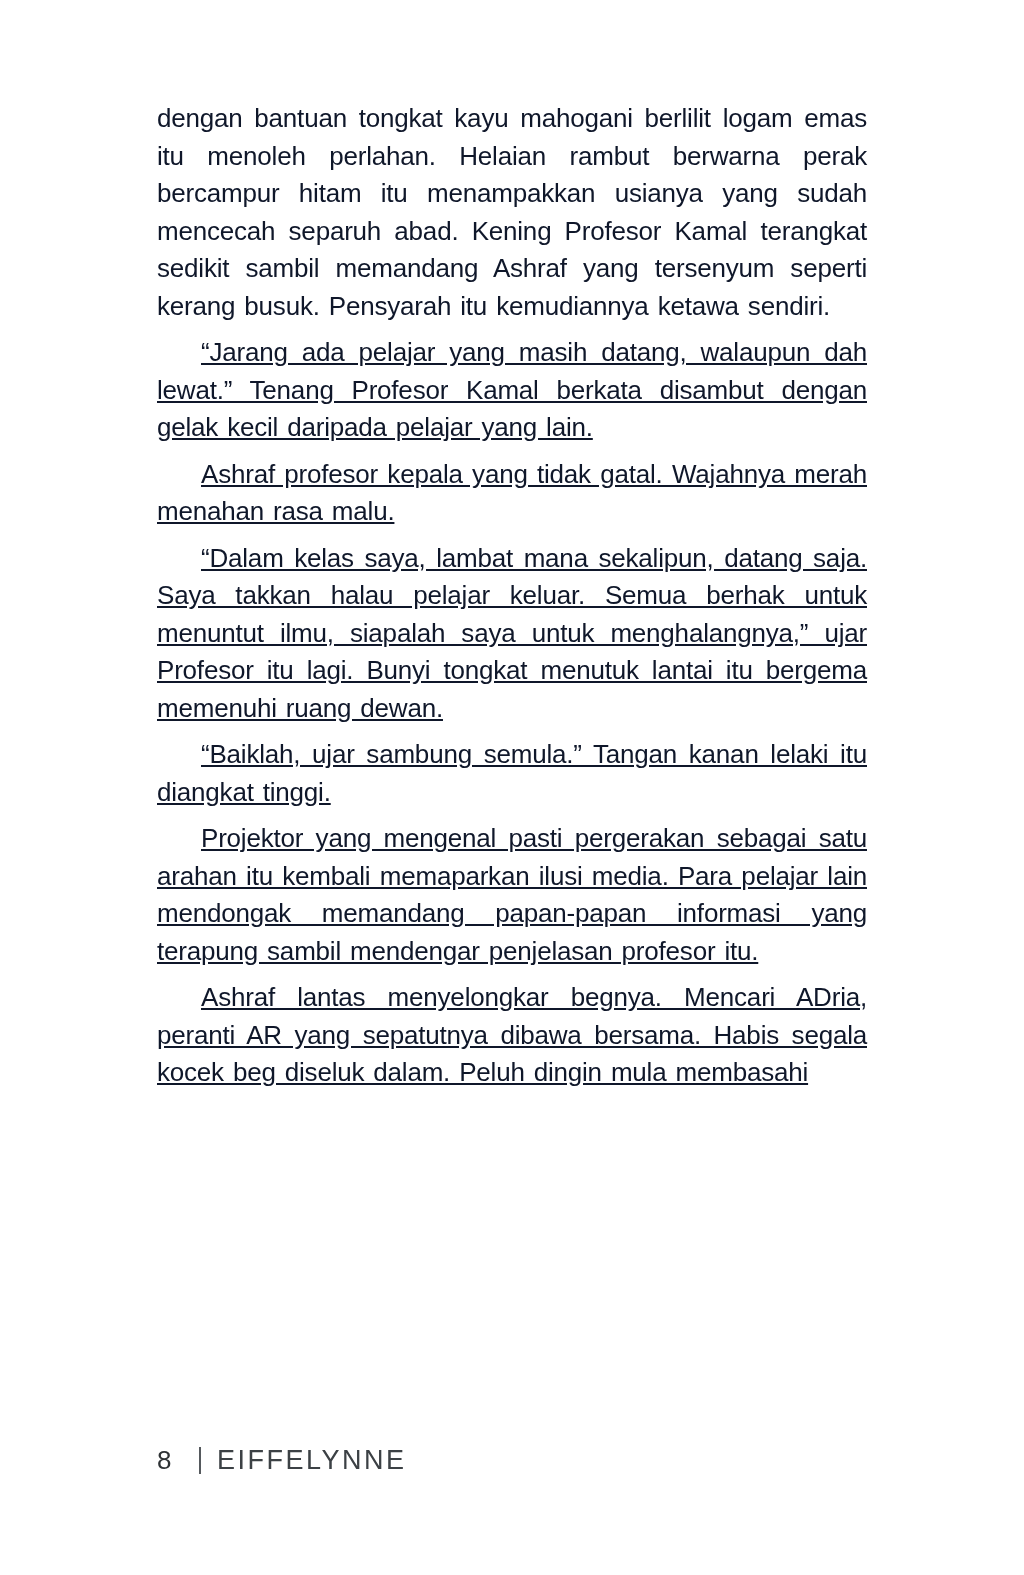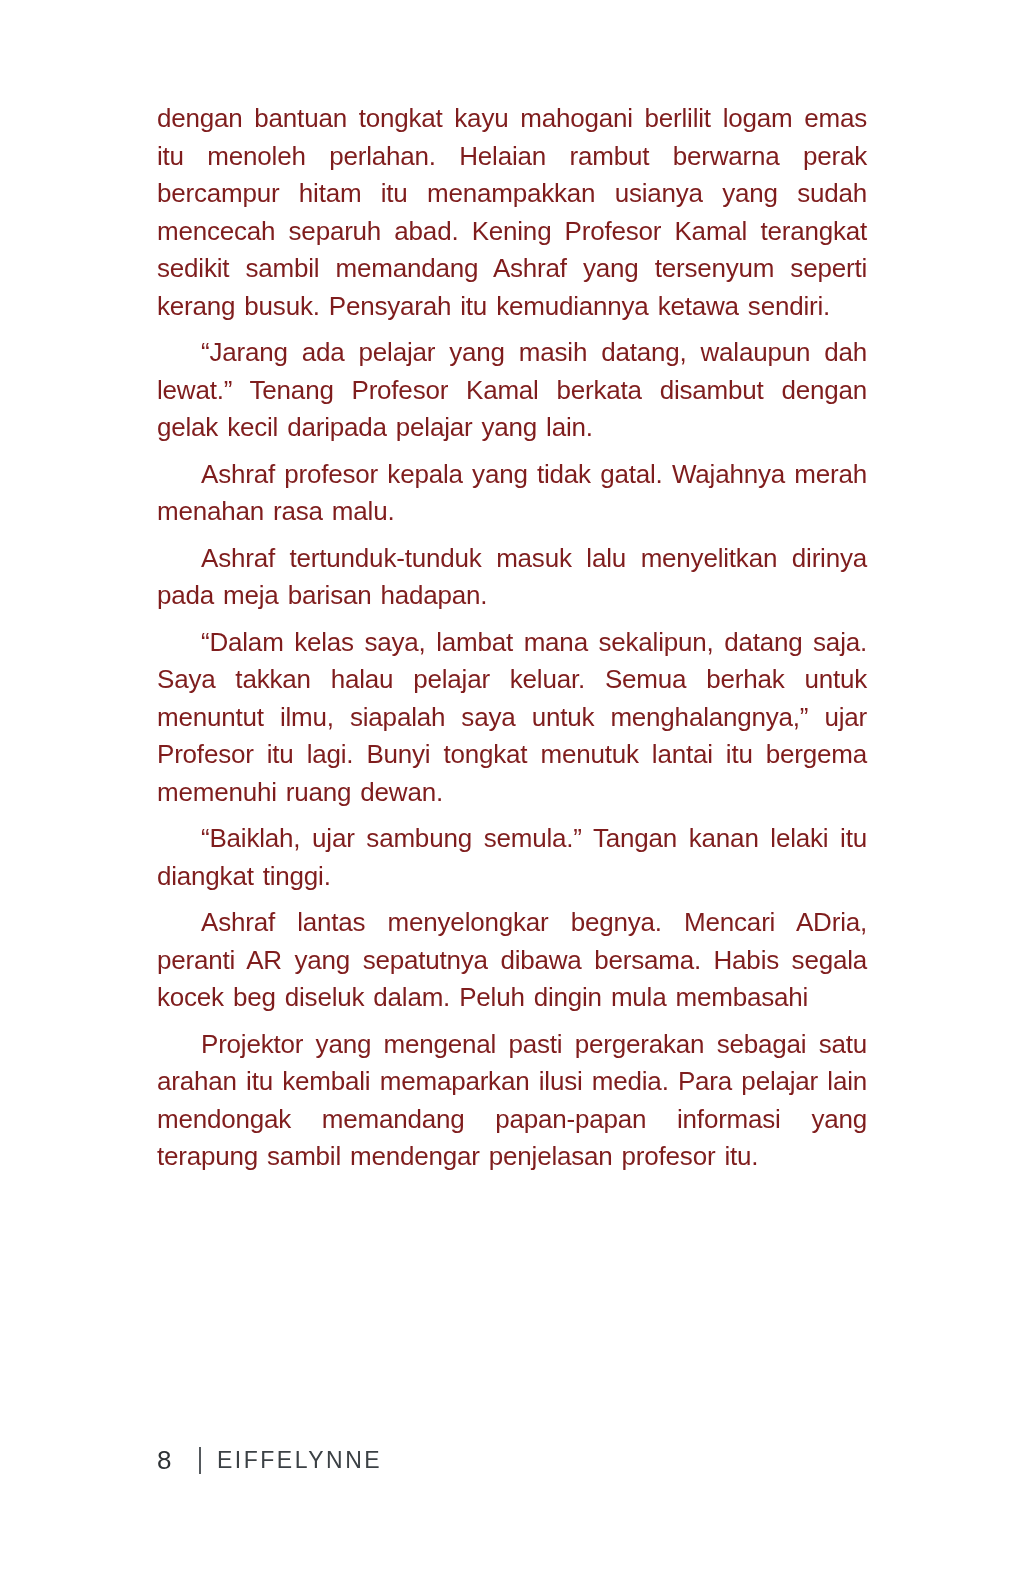--- a/index.html
+++ b/index.html
@@ -24,24 +24,25 @@
   }
   .text-block p {
     margin: 0 0 9px 0;
     font-size: 26px;
     line-height: 37.5px;
     font-weight: 400;
     letter-spacing: -0.2px;
     word-spacing: 2px;
     text-align: justify;
     text-justify: inter-word;
-    color: #7f1d1d;
+    color: #0f172a;
   }
   .text-block p.indent {
     text-indent: 44px;
+    text-decoration: underline;
   }
   .footer {
     position: absolute;
     left: 157px;
     top: 1445px;
     display: flex;
     align-items: center;
     color: #393d41;
   }
   .footer .page-number {
@@ -49,40 +50,39 @@
     color: #2e3235;
     min-width: 34px;
   }
   .footer .divider {
     width: 2px;
     height: 27px;
     background: #55595d;
     margin: 0 16px 0 8px;
   }
   .footer .book-title {
-    font-size: 23px;
+    font-size: 27px;
     letter-spacing: 2.5px;
     color: #3c4145;
   }
 </style>
 </head>
 <body>
 
 <main class="page">
 
   <section class="text-block">
 
   <p>dengan bantuan tongkat kayu mahogani berlilit logam emas itu menoleh perlahan. Helaian rambut berwarna perak bercampur hitam itu menampakkan usianya yang sudah mencecah separuh abad. Kening Profesor Kamal terangkat sedikit sambil memandang Ashraf yang tersenyum seperti kerang busuk. Pensyarah itu kemudiannya ketawa sendiri.</p>
       <p class="indent">“Jarang ada pelajar yang masih datang, walaupun dah lewat.” Tenang Profesor Kamal berkata disambut dengan gelak kecil daripada pelajar yang lain.</p>
       <p class="indent">Ashraf profesor kepala yang tidak gatal. Wajahnya merah menahan rasa malu.</p>
-      <p class="indent">Ashraf tertunduk-tunduk masuk lalu menyelitkan dirinya pada meja barisan hadapan.</p>
       <p class="indent">“Dalam kelas saya, lambat mana sekalipun, datang saja. Saya takkan halau pelajar keluar. Semua berhak untuk menuntut ilmu, siapalah saya untuk menghalangnya,” ujar Profesor itu lagi. Bunyi tongkat menutuk lantai itu bergema memenuhi ruang dewan.</p>
       <p class="indent">“Baiklah, ujar sambung semula.” Tangan kanan lelaki itu diangkat tinggi.</p>
+      <p class="indent">Projektor yang mengenal pasti pergerakan sebagai satu arahan itu kembali memaparkan ilusi media. Para pelajar lain mendongak memandang papan-papan informasi yang terapung sambil mendengar penjelasan profesor itu.</p>
       <p class="indent">Ashraf lantas menyelongkar begnya. Mencari ADria, peranti AR yang sepatutnya dibawa bersama. Habis segala kocek beg diseluk dalam. Peluh dingin mula membasahi</p>
-      <p class="indent">Projektor yang mengenal pasti pergerakan sebagai satu arahan itu kembali memaparkan ilusi media. Para pelajar lain mendongak memandang papan-papan informasi yang terapung sambil mendengar penjelasan profesor itu.</p>
     </section>
 
   <footer class="footer">
     <span class="page-number">8</span>
     <span class="divider"></span>
     <span class="book-title">EIFFELYNNE</span>
   </footer>
 
 </main>
 

